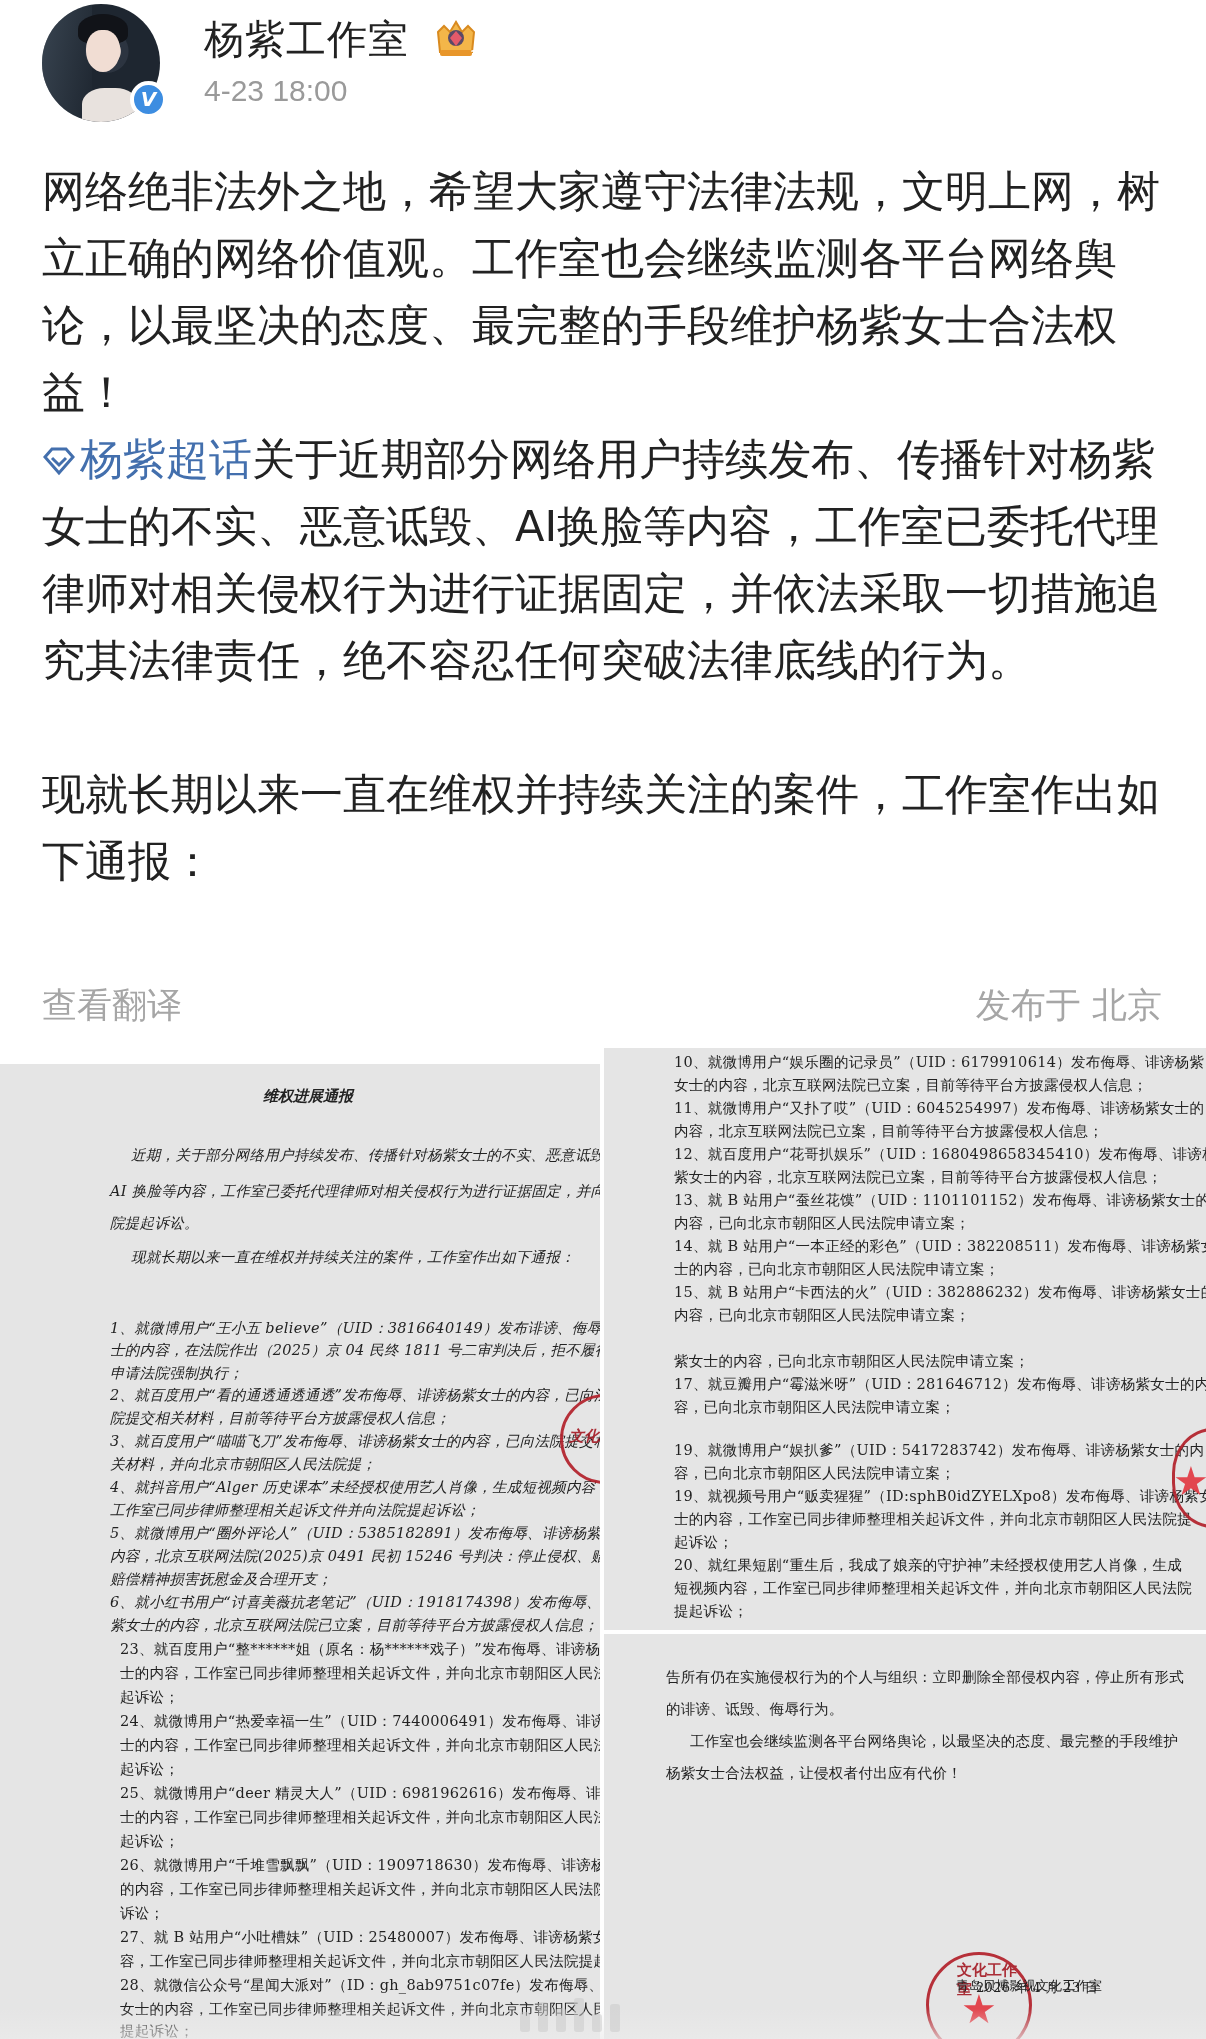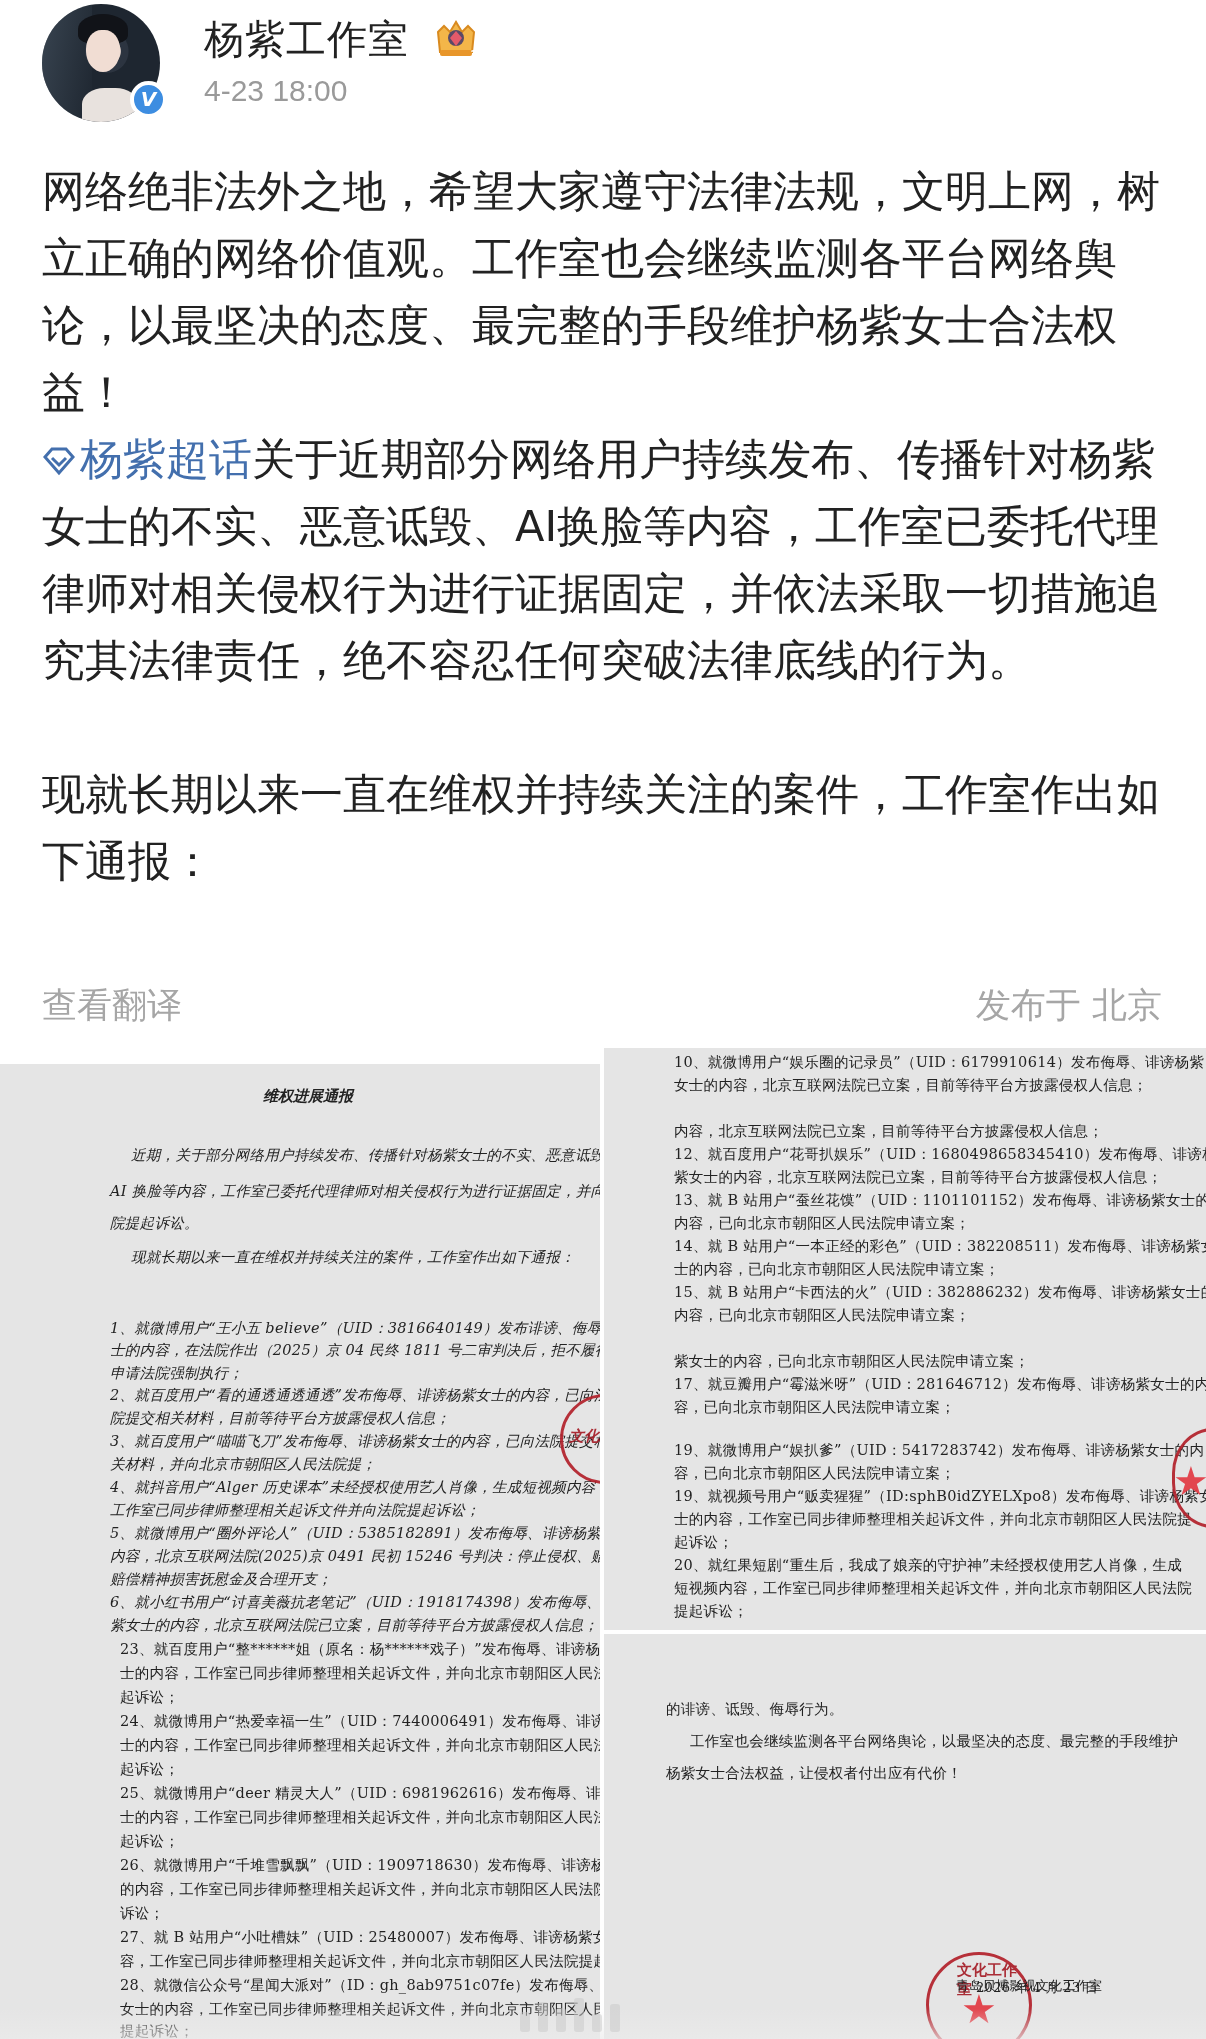--- a/index.html
+++ b/index.html
@@ -110,20 +110,21 @@
     <div class="line" style="left:110px; top:529px;">6、就小红书用户“讨喜美薇抗老笔记”（UID：1918174398）发布侮辱、诽谤杨</div>
     <div class="line" style="left:110px; top:552px;">紫女士的内容，北京互联网法院已立案，目前等待平台方披露侵权人信息；</div>
     <div class="seal" style="left:560px; top:330px; width:90px; height:90px;">
       <span class="ring-text" style="left:6px; top:30px;">文化工作室</span>
     </div>
   </div>
 
   <div class="doc-page p2">
     <div class="line" style="left:70px; top:5px;">10、就微博用户“娱乐圈的记录员”（UID：6179910614）发布侮辱、诽谤杨紫</div>
     <div class="line" style="left:70px; top:28px;">女士的内容，北京互联网法院已立案，目前等待平台方披露侵权人信息；</div>
+    <div class="line" style="left:70px; top:51px;">11、就微博用户“又扑了哎”（UID：6045254997）发布侮辱、诽谤杨紫女士的</div>
     <div class="line" style="left:70px; top:74px;">内容，北京互联网法院已立案，目前等待平台方披露侵权人信息；</div>
     <div class="line" style="left:70px; top:97px;">12、就百度用户“花哥扒娱乐”（UID：1680498658345410）发布侮辱、诽谤杨</div>
     <div class="line" style="left:70px; top:120px;">紫女士的内容，北京互联网法院已立案，目前等待平台方披露侵权人信息；</div>
     <div class="line" style="left:70px; top:143px;">13、就 B 站用户“蚕丝花馍”（UID：1101101152）发布侮辱、诽谤杨紫女士的</div>
     <div class="line" style="left:70px; top:166px;">内容，已向北京市朝阳区人民法院申请立案；</div>
     <div class="line" style="left:70px; top:189px;">14、就 B 站用户“一本正经的彩色”（UID：382208511）发布侮辱、诽谤杨紫女</div>
     <div class="line" style="left:70px; top:212px;">士的内容，已向北京市朝阳区人民法院申请立案；</div>
     <div class="line" style="left:70px; top:235px;">15、就 B 站用户“卡西法的火”（UID：382886232）发布侮辱、诽谤杨紫女士的</div>
     <div class="line" style="left:70px; top:258px;">内容，已向北京市朝阳区人民法院申请立案；</div>
     <div class="line" style="left:70px; top:304px;">紫女士的内容，已向北京市朝阳区人民法院申请立案；</div>
@@ -156,20 +157,21 @@
     <div class="line" style="left:120px; top:246px;">的内容，工作室已同步律师整理相关起诉文件，并向北京市朝阳区人民法院提起</div>
     <div class="line" style="left:120px; top:270px;">诉讼；</div>
     <div class="line" style="left:120px; top:294px;">27、就 B 站用户“小吐槽妹”（UID：25480007）发布侮辱、诽谤杨紫女士的内</div>
     <div class="line" style="left:120px; top:318px;">容，工作室已同步律师整理相关起诉文件，并向北京市朝阳区人民法院提起诉讼；</div>
     <div class="line" style="left:120px; top:342px;">28、就微信公众号“星闻大派对”（ID：gh_8ab9751c07fe）发布侮辱、诽谤杨紫</div>
     <div class="line" style="left:120px; top:366px;">女士的内容，工作室已同步律师整理相关起诉文件，并向北京市朝阳区人民法院</div>
     <div class="line" style="left:120px; top:388px;">提起诉讼；</div>
   </div>
 
   <div class="doc-page p4">
+    <div class="line" style="left:62px; top:34px;">告所有仍在实施侵权行为的个人与组织：立即删除全部侵权内容，停止所有形式</div>
     <div class="line" style="left:62px; top:66px;">的诽谤、诋毁、侮辱行为。</div>
     <div class="line" style="left:86px; top:98px;">工作室也会继续监测各平台网络舆论，以最坚决的态度、最完整的手段维护</div>
     <div class="line" style="left:62px; top:130px;">杨紫女士合法权益，让侵权者付出应有代价！</div>
     <div class="seal" style="left:322px; top:318px; width:106px; height:106px;">
       <span class="ring-text" style="left:28px; top:6px;">文化工作室</span>
       <span class="star" style="left:32px; top:34px;">★</span>
     </div>
     <div class="line" style="left:352px; top:343px; font-size:13px;">青岛贝博影视文化工作室</div>
     <div class="line" style="left:372px; top:345px; font-size:13px;">2026 年 4 月 23 日</div>
   </div>

